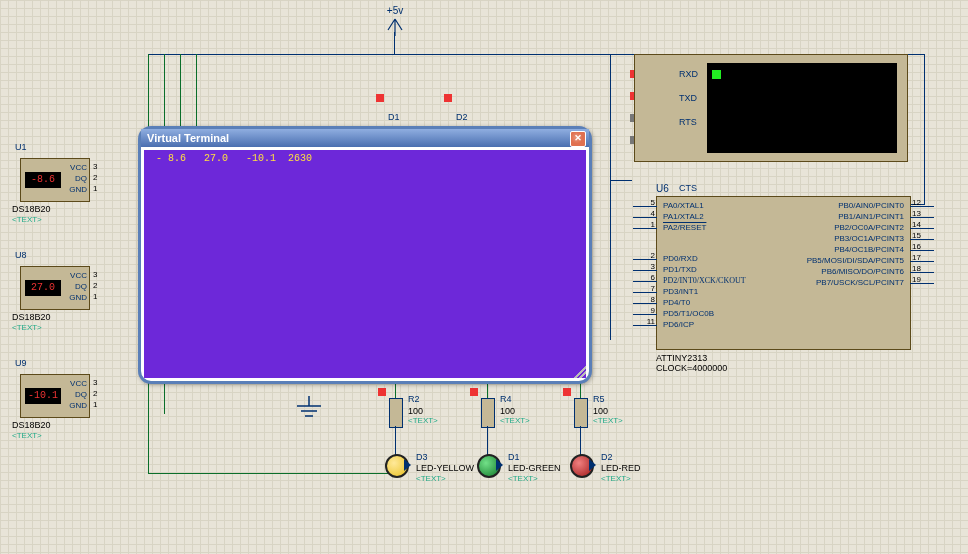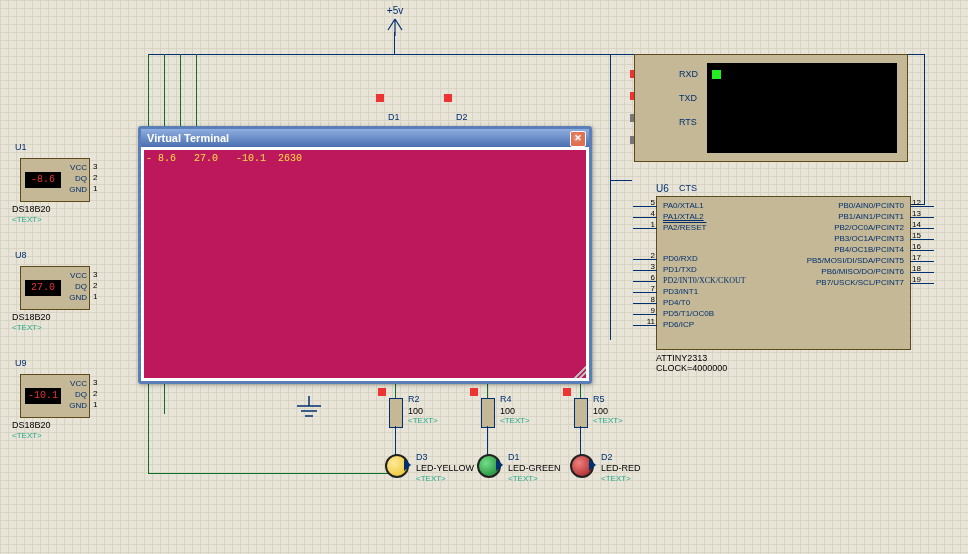--- a/index.html
+++ b/index.html
@@ -80,21 +80,21 @@
   .tx { color:#2a8; font-size:8px; position:absolute; }
 
   
   .terminal {
     position: absolute;
     left: 138px;
     top: 126px;
     width: 448px;
     height: 252px;
     border: 3px solid #5a7fb8;
-    border-radius: 3px;
+    border-radius: 13px;
     box-shadow: 1px 1px 4px rgba(0,0,0,.3);
     background: #fff;
   }
   .term-title {
     background: linear-gradient(#8faee0,#4a6fb0);
     color: #fff;
     font-size: 11px;
     font-weight: bold;
     height: 18px;
     line-height: 18px;
@@ -111,25 +111,25 @@
     border: 1px solid #fff;
     border-radius: 2px;
     color: #fff;
     font-size: 9px;
     text-align: center;
     line-height: 12px;
   }
   .term-body {
     position: absolute;
     left:3px; right:3px; top:21px; bottom:3px;
-    background:#be185d;
+    background:#6d28d9;
     color:#ffe040;
     font-family:"Courier New",monospace;
     font-size:10px;
-    padding:3px 2px;
+    padding:3px 12px;
     white-space: pre;
   }
   .term-resize {
     position:absolute;
     right:3px; bottom:3px;
     width:12px; height:12px;
     background:
       linear-gradient(135deg, transparent 50%, #bbb 50%, #bbb 60%, transparent 60%,
         transparent 70%, #bbb 70%, #bbb 80%, transparent 80%);
   }
@@ -311,21 +311,21 @@
 </div>
 
 <div class="dname" style="left:656px;top:183px;font-size:10px;">U6</div>
 <div class="mcu">
 
   <div class="pinstub-l" style="top:9px;"></div>
     <div class="pinnum-l" style="top:1px;">5</div>
     <div class="mcu-pin-l" style="top:4px;">PA0/XTAL1</div>
   <div class="pinstub-l" style="top:20px;"></div>
     <div class="pinnum-l" style="top:12px;">4</div>
-    <div class="mcu-pin-l" style="top:15px;text-decoration:underline;text-align:right;">PA1/XTAL2</div>
+    <div class="mcu-pin-l" style="top:15px;text-align:right;">PA1/XTAL2</div>
   <div class="pinstub-l" style="top:31px;"></div>
     <div class="pinnum-l" style="top:23px;">1</div>
     <div class="mcu-pin-l" style="top:26px;text-decoration:overline;">PA2/RESET</div>
   <div class="pinstub-l" style="top:62px;"></div>
     <div class="pinnum-l" style="top:54px;">2</div>
     <div class="mcu-pin-l" style="top:57px;">PD0/RXD</div>
   <div class="pinstub-l" style="top:73px;"></div>
     <div class="pinnum-l" style="top:65px;">3</div>
     <div class="mcu-pin-l" style="top:68px;">PD1/TXD</div>
   <div class="pinstub-l" style="top:84px;"></div>

